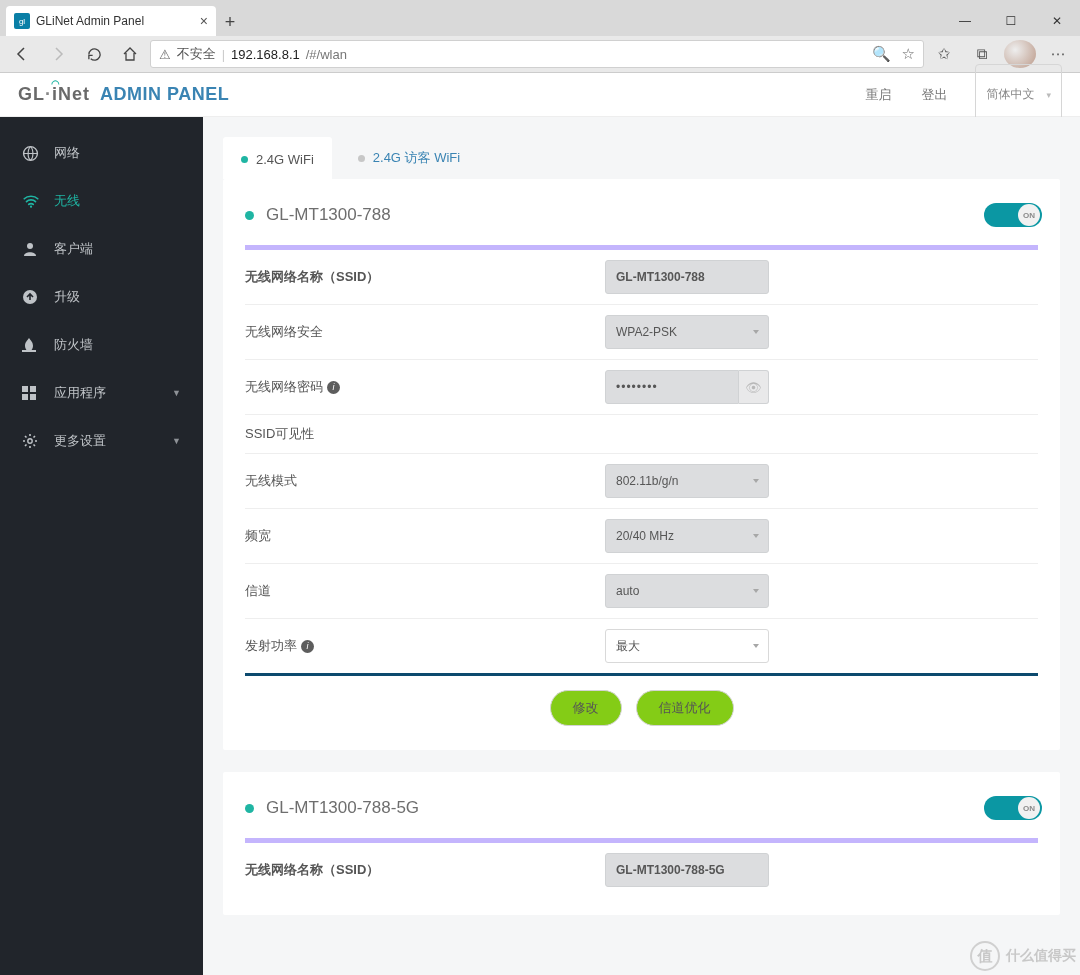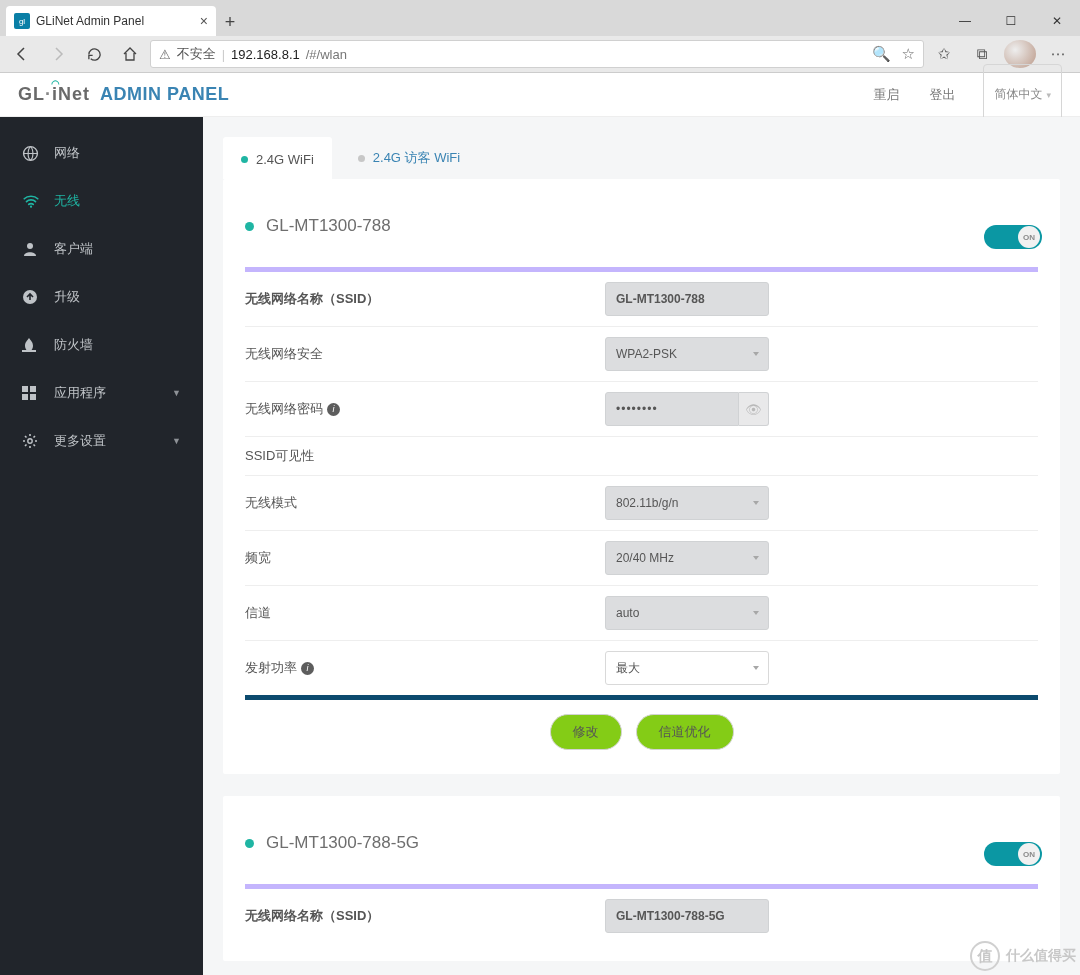--- a/index.html
+++ b/index.html
@@ -25,39 +25,39 @@
   .right-icons div { width: 32px; height: 28px; display: flex; align-items: center; justify-content: center; color: #555; font-size: 15px; }
   .avatar-ico { width: 20px; height: 20px; border-radius: 50%; background: radial-gradient(circle at 35% 35%, #eee, #b98); }
   
   .app-header { height: 44px; border-bottom: 1px solid #eee; display: flex; align-items: center; padding: 0 18px; gap: 10px; }
   .brand { font-size: 18px; color: #6a6a6a; font-weight: 600; letter-spacing: 1px; position: relative; }
   .brand .dot { color: #888; }
   .wifi-arc { position: absolute; top: -6px; left: 33px; font-size: 10px; color: #1fb5a3; }
   .admin-label { font-size: 18px; color: #3a84b3; letter-spacing: 0.5px; font-weight: 600; }
   .app-header .spacer { flex: 1; }
   .hdr-link { font-size: 13px; color: #777; margin-left: 20px; cursor: pointer; }
-  .lang-btn { border: 1px solid #d6d6d6; border-radius: 4px; padding: 21px 10px; font-size: 12px; color: #888; margin-left: 18px; display: flex; align-items: center; gap: 4px; }
+  .lang-btn { border: 1px solid #d6d6d6; border-radius: 4px; padding: 21px 10px; font-size: 12px; color: #888; margin-left: 18px; display: flex; align-items: center; gap: 12px; }
   
   .app-body { display: flex; height: calc(975px - 36px - 37px - 44px); }
   .sidebar { width: 203px; background: #21252b; padding-top: 12px; }
   .side-item { height: 48px; display: flex; align-items: center; padding: 0 22px; gap: 14px; color: #bfc3c7; font-size: 13px; cursor: pointer; }
   .side-item.active { color: #1fb5a3; }
   .side-item .chev { margin-left: auto; font-size: 9px; color: #8e9297; }
   .side-icon { width: 18px; text-align: center; font-size: 15px; }
   .content { flex: 1; background: #f5f6f7; overflow-y: auto; padding: 20px 20px 0 20px; }
   
   .tabs { display: flex; gap: 8px; margin-bottom: 0; }
   .tab-btn { background: transparent; border: none; padding: 12px 18px 10px; font-size: 13px; color: #3a84b3; display: flex; align-items: center; gap: 8px; cursor: pointer; border-bottom: 2px solid transparent; }
   .tab-btn.active { background: #fff; color: #555; border-top-left-radius: 3px; border-top-right-radius: 3px; border-bottom: none; }
   .dot-ind { width: 7px; height: 7px; border-radius: 50%; background: #1fb5a3; }
   .dot-ind.gray { background: #c7c7c7; }
   .card { background: #fff; border-radius: 2px; padding: 18px 18px; margin-bottom: 22px; }
   .card-head { display: flex; align-items: center; gap: 12px; padding: 6px 0 18px 4px; }
   .ssid-title { font-size: 17px; color: #6e6e6e; font-weight: 500; }
-  .toggle { margin-left: auto; width: 58px; height: 24px; border-radius: 12px; background: #0b97a3; position: relative; display: flex; align-items: center; justify-content: flex-end; padding-right: 2px; margin-top: 22px; }
+  .toggle { margin-left: auto; width: 58px; height: 24px; border-radius: 12px; background: #0b97a3; position: relative; display: flex; align-items: center; justify-content: flex-end; padding-right: 2px; }
   .toggle .knob { width: 22px; height: 22px; border-radius: 50%; background: #f1f1f1; display: flex; align-items: center; justify-content: center; font-size: 8px; color: #8a8a8a; font-weight: 600; }
   .form { padding: 0 4px; }
   .form-row { display: flex; align-items: center; border-top: 1px solid #eee; padding: 10px 0; }
   .form-row:first-child { border-top: 5px solid #c4b5fd; font-weight: bold; }
   .f-label { width: 360px; font-size: 13px; color: #555; display: flex; align-items: center; gap: 4px; }
   .f-label .info { width: 13px; height: 13px; border-radius: 50%; background: #5d5d5d; color: #fff; font-size: 9px; display: flex; align-items: center; justify-content: center; font-style: italic; }
   .f-input, .f-select { height: 34px; width: 164px; background: #dcdddf; border: 1px solid #d0d2d4; border-radius: 3px; padding: 0 10px; font-size: 12px; color: #565656; display: flex; align-items: center; position: relative; }
   .f-select::after { content: ""; position: absolute; right: 9px; top: 14px; border-left: 3px solid transparent; border-right: 3px solid transparent; border-top: 4px solid #a7a7a7; }
   .plain-select { background: #fff; border: 1px solid #d9d9d9; }
   .pwd-wrap { display: flex; align-items: center; gap: 0; }
@@ -264,21 +264,21 @@
           <div class="f-select">802.11b/g/n</div>
         </div>
         <div class="form-row">
           <div class="f-label">频宽</div>
           <div class="f-select">20/40 MHz</div>
         </div>
         <div class="form-row">
           <div class="f-label">信道</div>
           <div class="f-select">auto</div>
         </div>
-        <div class="form-row" style="border-bottom:5px solid #0c4a6e">
+        <div class="form-row" style="border-bottom:3px solid #0c4a6e">
           <div class="f-label">
             <span>发射功率</span>
             <span class="info">i</span>
           </div>
           <div class="f-select plain-select">最大</div>
         </div>
         <div class="btn-row">
           <button class="pill-btn">修改</button>
           <button class="pill-btn">信道优化</button>
         </div>

